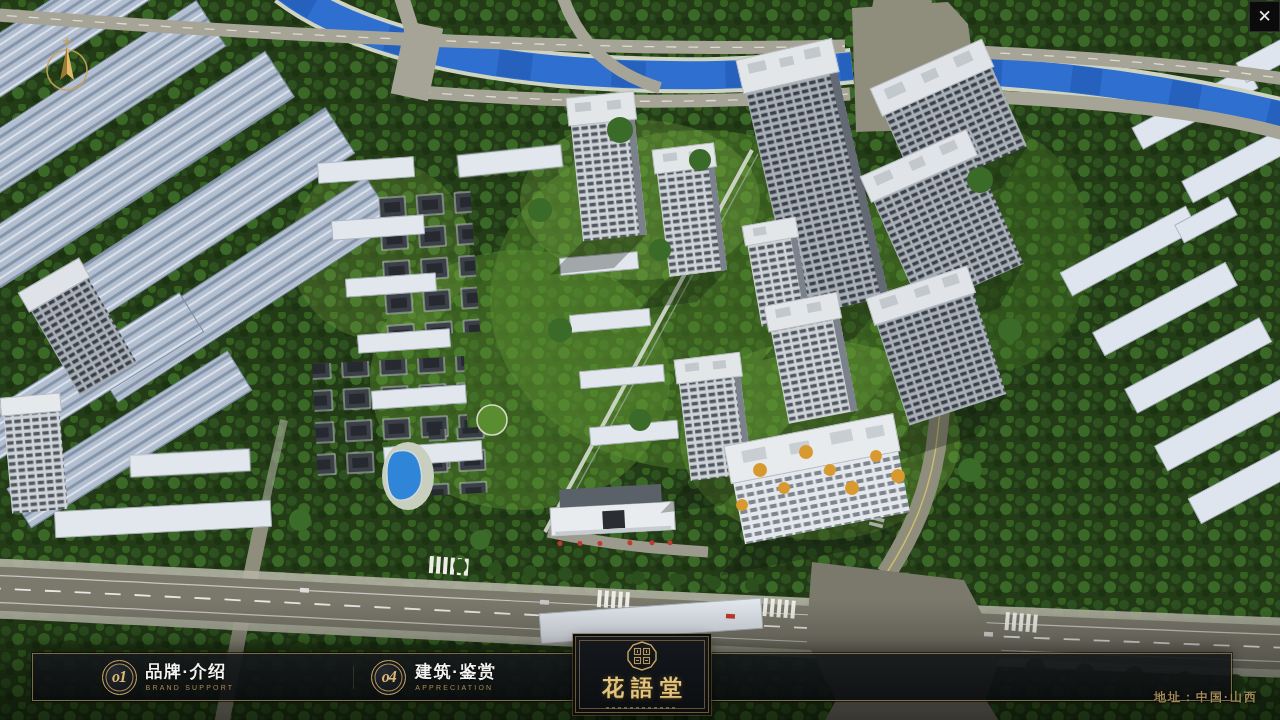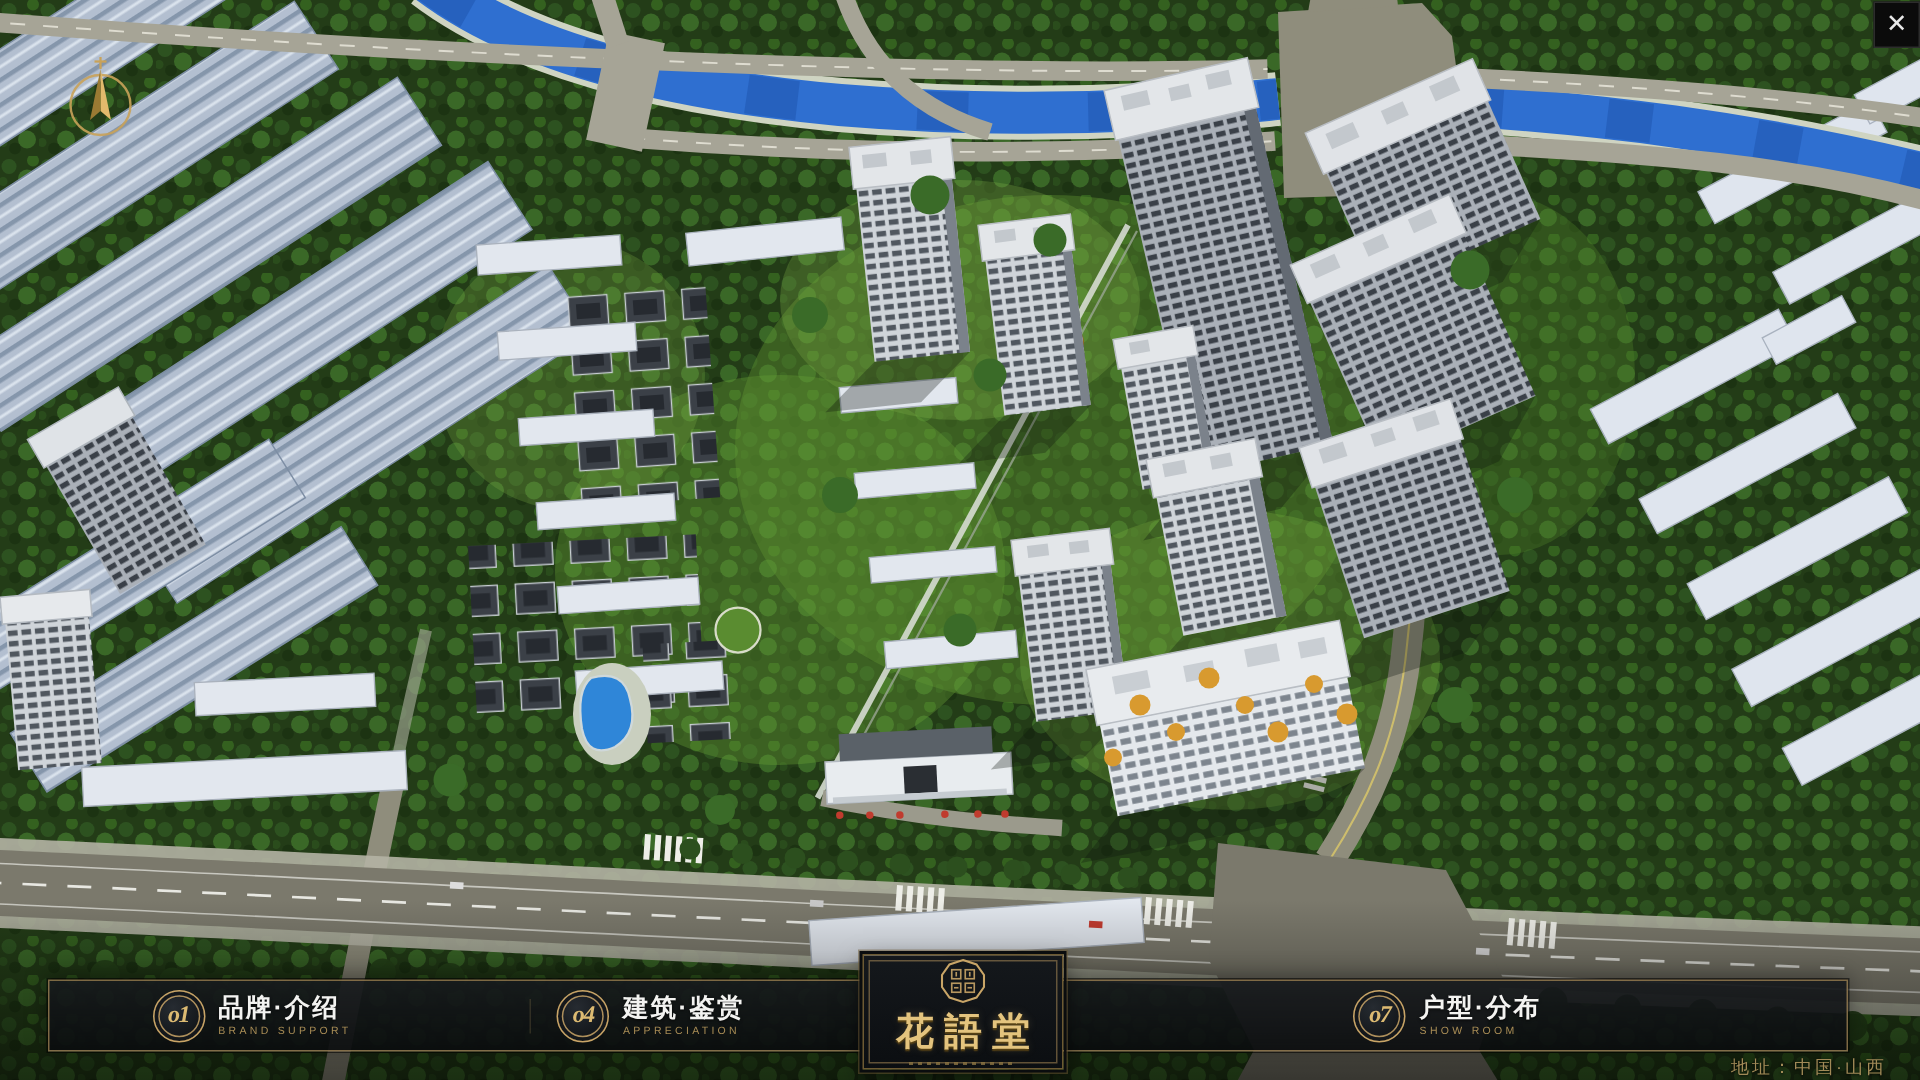--- a/index.html
+++ b/index.html
@@ -39,29 +39,29 @@
   .en{font-size:7px;color:#a88c55;letter-spacing:2.2px;margin-top:3px;white-space:nowrap;
       font-family:"Liberation Sans",sans-serif;}
 
   
   .logo-panel{position:absolute;left:575px;bottom:7px;width:132px;height:75px;
               background:linear-gradient(180deg,#15181c,#0b0e11);
               border:1px solid #6d5a33;box-shadow:0 0 0 2px #0a0c0e,0 0 0 3px rgba(109,90,51,.5),0 6px 16px rgba(0,0,0,.6);
               display:flex;flex-direction:column;align-items:center;justify-content:center;cursor:pointer;z-index:3;}
   .logo-frame{position:absolute;inset:3px;border:1px solid rgba(201,165,103,.45);pointer-events:none;}
   .logo-seal{width:30px;height:30px;margin-bottom:2px;}
-  .logo-zh{font-family:"Liberation Serif","DejaVu Serif",serif;font-weight:bold;font-size:25px;
+  .logo-zh{font-family:"Liberation Serif","DejaVu Serif",serif;font-weight:bold;font-size:22px;
            color:#e4c47e;letter-spacing:7px;text-indent:7px;
            text-shadow:0 1px 1px #5a4414,0 0 6px rgba(228,196,126,.25);}
   .logo-sub{width:72px;height:2px;margin-top:4px;opacity:.8;
             background:repeating-linear-gradient(90deg,#8a7342 0 3px,transparent 3px 6px);}
 
   
-  .address{position:absolute;right:22px;bottom:0;font-size:12px;color:#a18a57;
-           letter-spacing:2px;text-shadow:0 1px 2px rgba(0,0,0,.9);}
+  .address{position:absolute;right:22px;bottom:14px;font-size:12px;color:#a18a57;
+           letter-spacing:2px;text-shadow:0 1px 2px rgba(0,0,0,.9);font-weight:bold;}
 </style>
 </head>
 <body>
 
 <div class="stage">
 
   <svg class="scene" viewBox="0 0 1280 720" preserveAspectRatio="none">
     <defs>
       <pattern id="tp" width="26" height="26" patternUnits="userSpaceOnUse">
         <rect width="26" height="26" fill="#233c17"></rect>
@@ -448,29 +448,20 @@
             <i>o4</i>
           </span>
         <span class="labels">
             <span class="zh">建筑·鉴赏</span>
             <span class="en">APPRECIATION</span>
           </span>
       </div>
     </div>
     <div class="nav-spacer"></div>
     <div class="nav-group">
-      <div class="nav-item">
-        <span class="badge">
-            <i>o7</i>
-          </span>
-        <span class="labels">
-            <span class="zh">户型·分布</span>
-            <span class="en">SHOW ROOM</span>
-          </span>
-      </div>
     </div>
   </div>
 
   <div class="logo-panel">
     <span class="logo-frame"></span>
     <svg class="logo-seal" viewBox="0 0 30 30">
       <polygon points="15,1 24,4 29,11 29,19 24,26 15,29 6,26 1,19 1,11 6,4" fill="none" stroke="#c9a567" stroke-width="1.4"></polygon>
       <g stroke="#c9a567" stroke-width="1.1" fill="none" opacity=".9">
         <rect x="7.5" y="7.5" width="6" height="6"></rect>
           <rect x="16.5" y="7.5" width="6" height="6"></rect>

